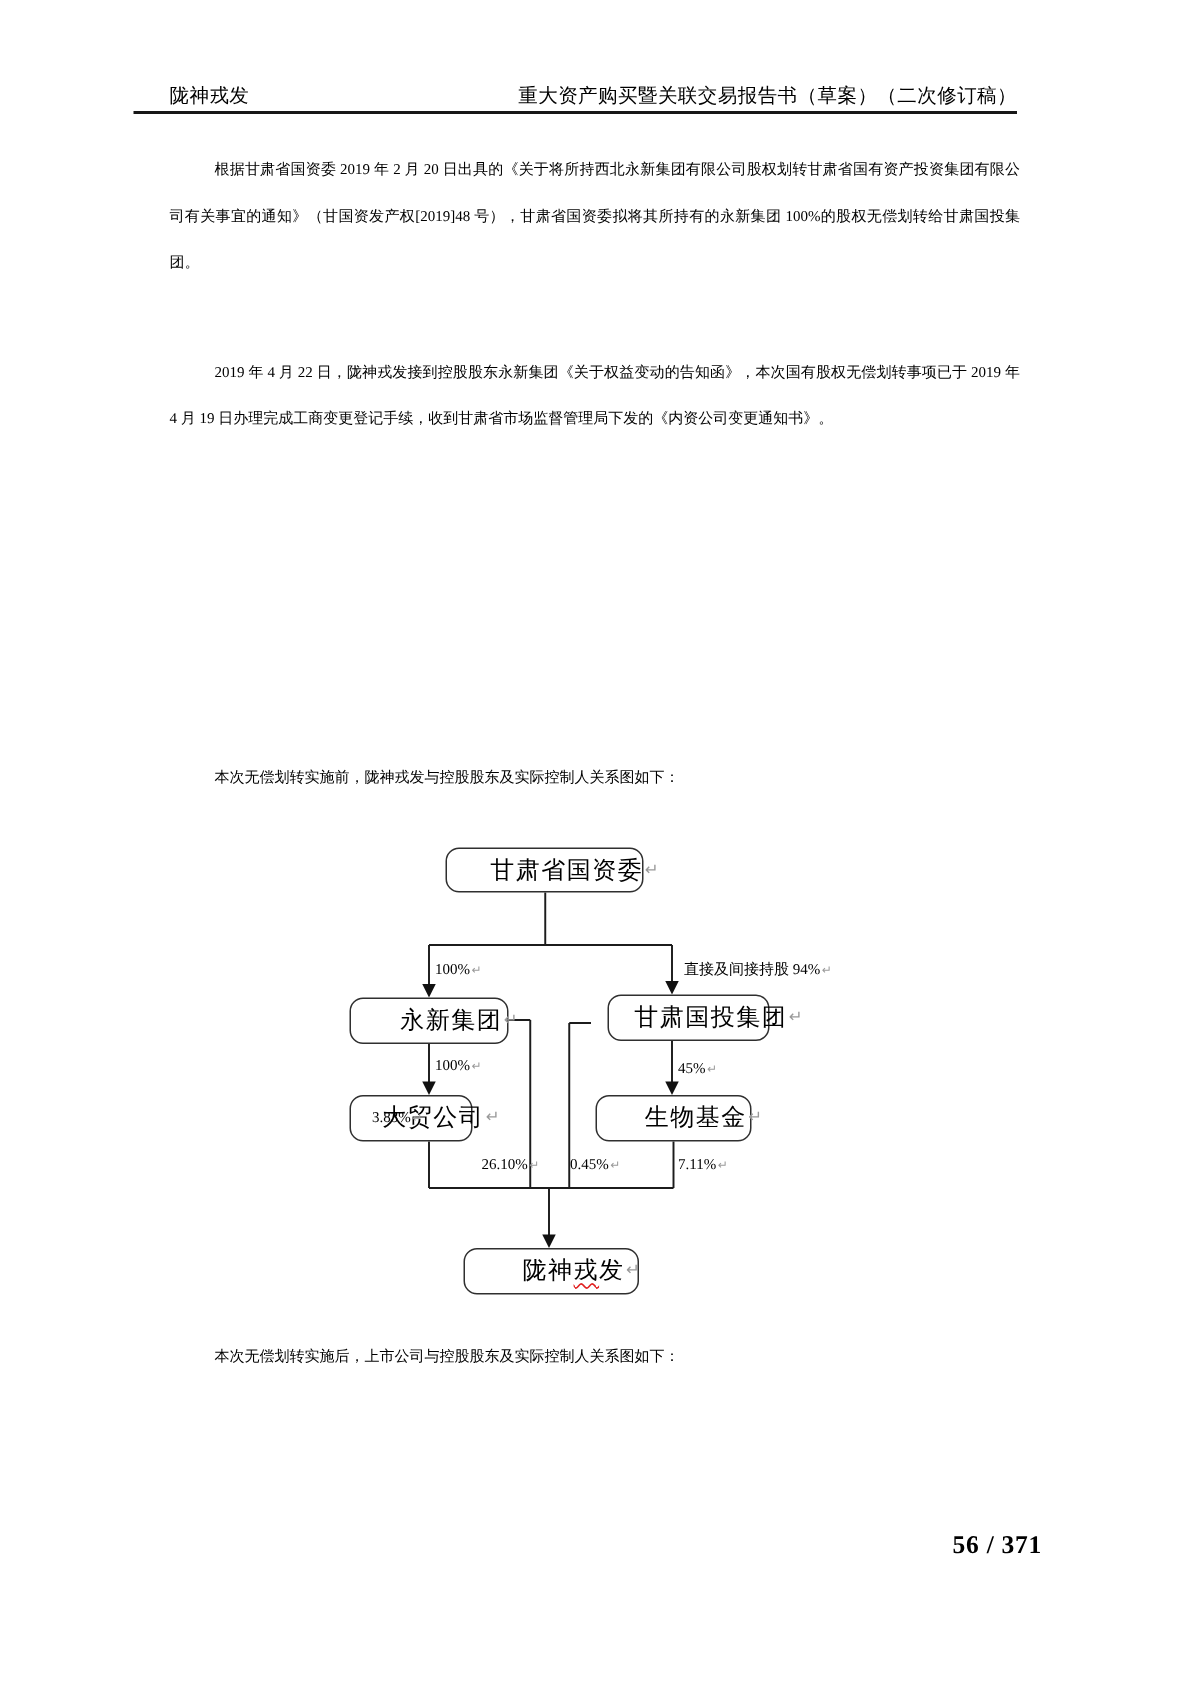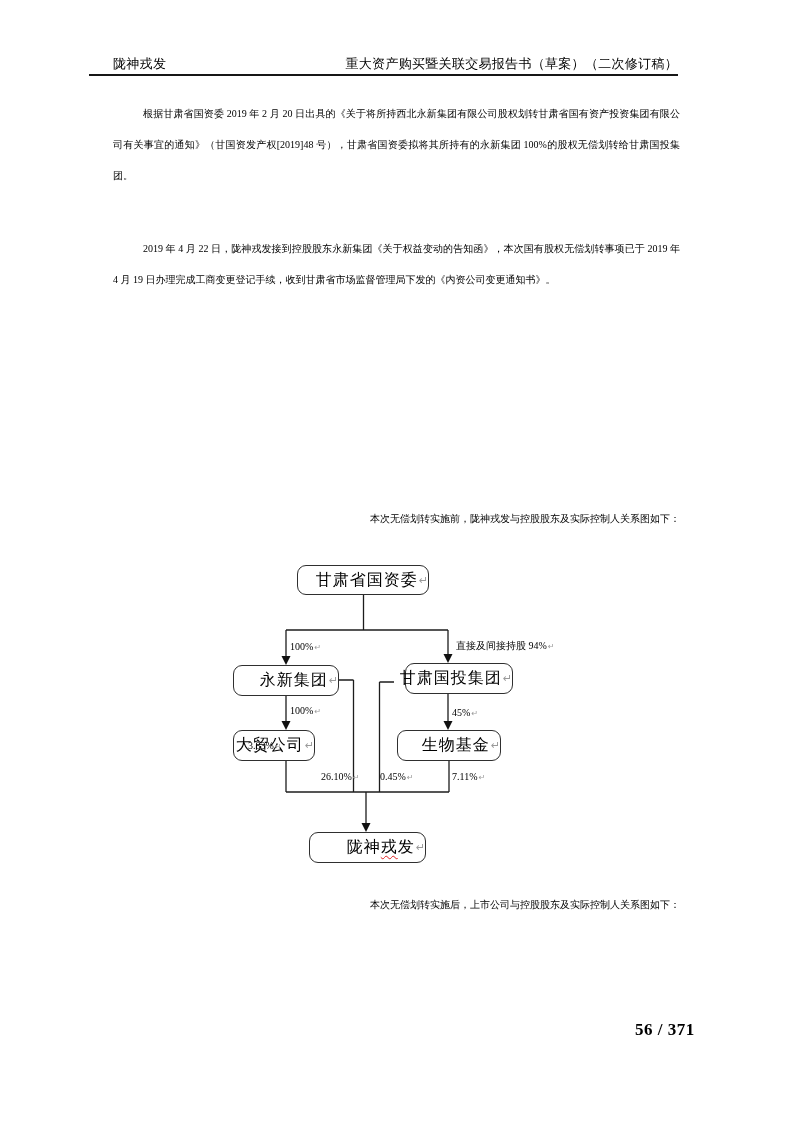--- a/index.html
+++ b/index.html
@@ -8,28 +8,28 @@
     font-family:"Liberation Serif", serif;color:#000;overflow:hidden;
   }
   
   .hdr{position:absolute;left:113px;top:55px;width:565px;display:flex;
        justify-content:space-between;font-size:13px;letter-spacing:.3px;}
   .hdr-rule{position:absolute;left:89px;top:74px;width:589px;height:2px;background:#171717;}
   
   .para{position:absolute;left:113px;width:567px;margin:0;
         font-size:10px;line-height:31px;text-align:justify;text-indent:30px;
         word-break:break-all;}
-  .para.noj{text-align:right;}
+  .para.noj{text-align:left;}
   #p1{top:98px}#p2{top:233px}#p3{top:340px}#p4{top:503px}#p5{top:889px}
   
   .diagram{position:absolute;left:0;top:0;width:793px;height:1122px;pointer-events:none;}
   .diagram svg{position:absolute;left:0;top:0;}
   .node{position:absolute;box-sizing:border-box;background:#fff;
         border:1.5px solid #2f2f2f;border-radius:9px;
-        display:flex;align-items:center;justify-content:flex-end;
+        display:flex;align-items:center;justify-content:center;
         font-size:16px;letter-spacing:1px;white-space:nowrap;padding-left:40px;}
   .crlf{color:#9a9a9a;font-size:11px;letter-spacing:0;margin-left:1px;line-height:1;}
   .wavy{text-decoration-line:underline;text-decoration-style:wavy;
         text-decoration-color:#e02020;text-decoration-thickness:1px;
         text-underline-offset:3px;}
   .pct{position:absolute;font-size:10px;white-space:nowrap;letter-spacing:0;text-align:right;}
   .pct .crlf{font-size:8px;}
   
   .pageno{position:absolute;left:635px;top:1020px;font-size:17px;font-weight:bold;letter-spacing:.5px;}
 </style>

